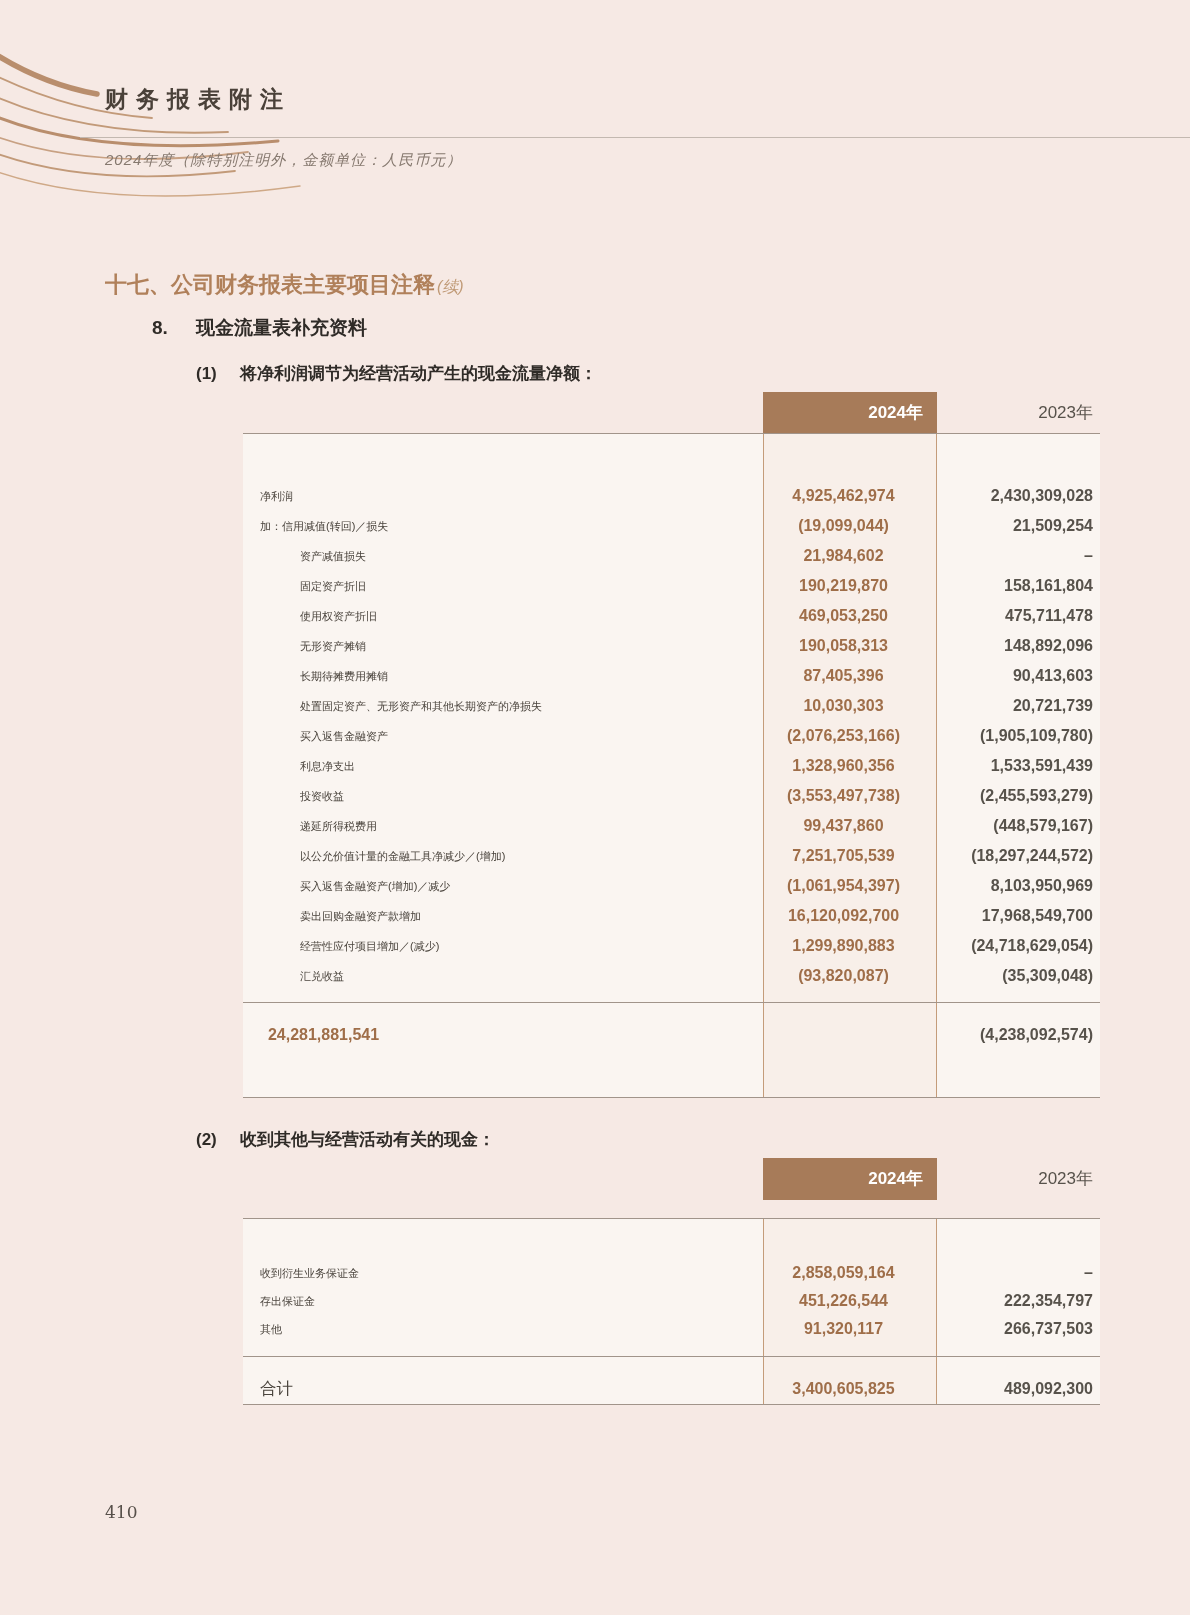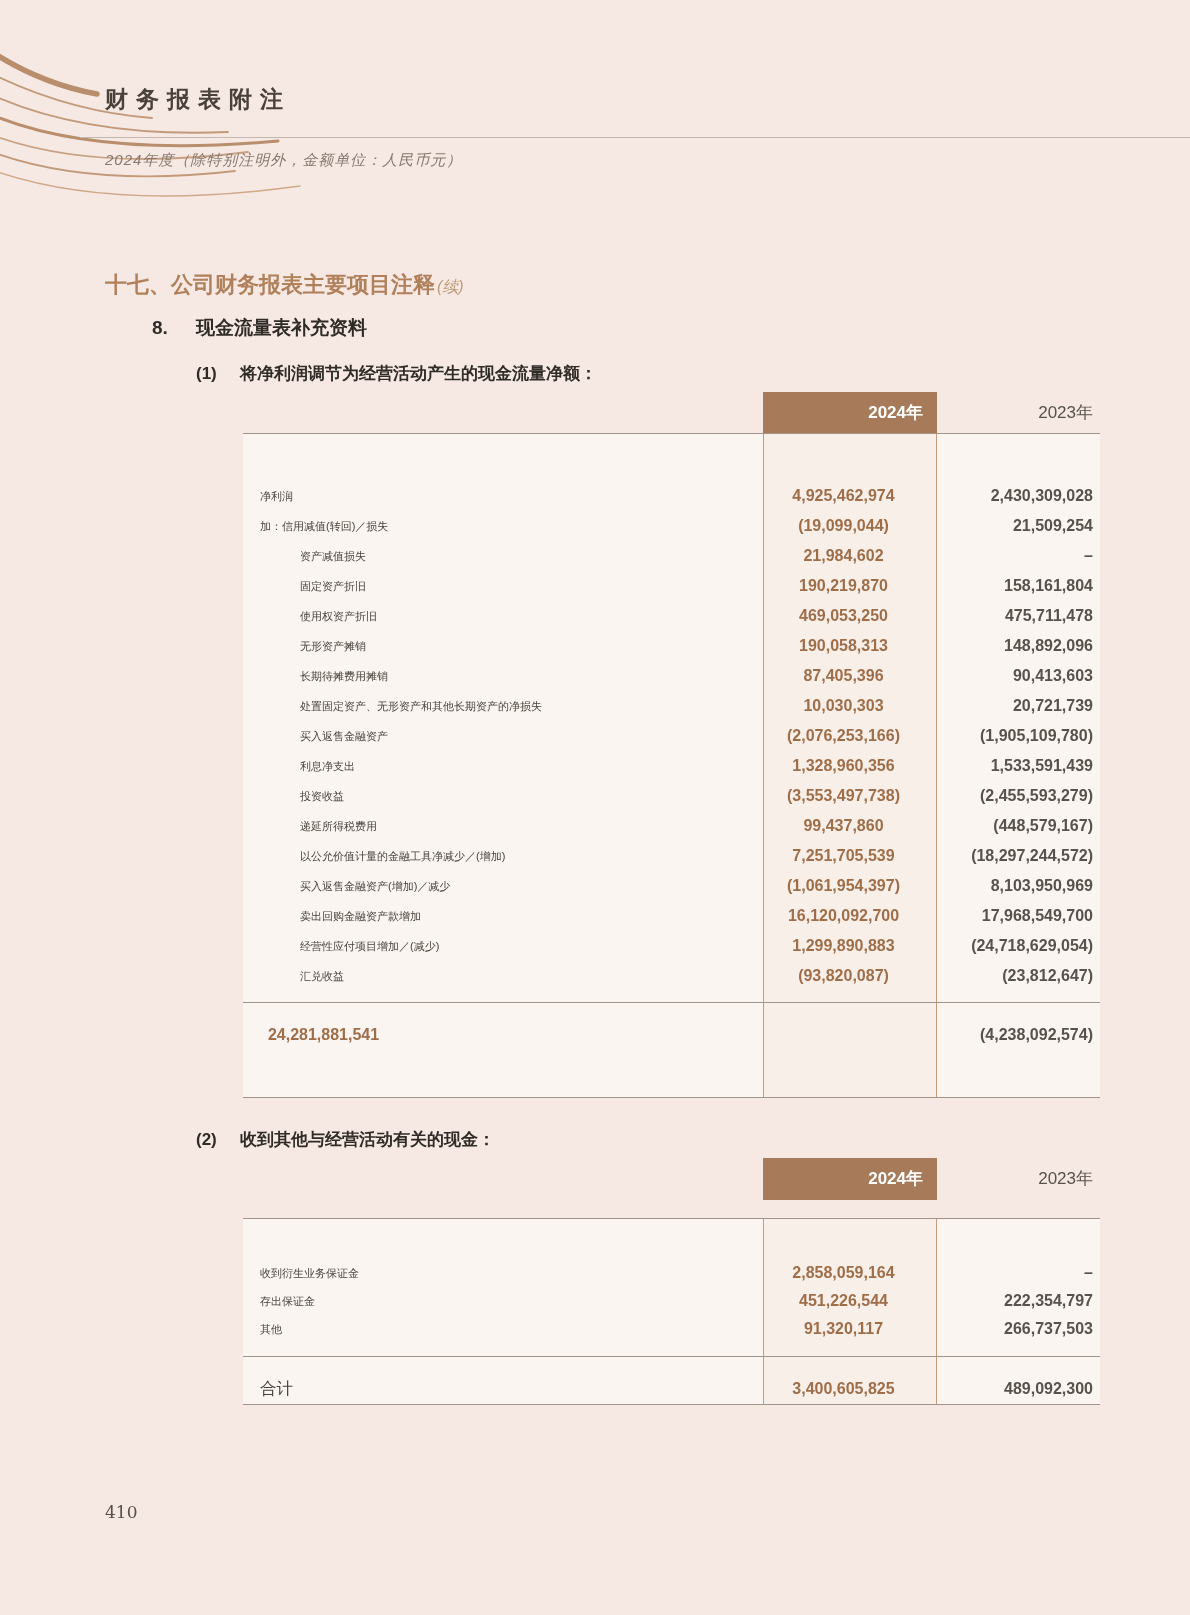--- a/index.html
+++ b/index.html
@@ -189,21 +189,21 @@
           <div class="t-v v23">17,968,549,700</div>
         </div>
         <div class="t-row">
           <div class="t-label ind">经营性应付项目增加／(减少)</div>
           <div class="t-v v24">1,299,890,883</div>
           <div class="t-v v23">(24,718,629,054)</div>
         </div>
         <div class="t-row">
           <div class="t-label ind">汇兑收益</div>
           <div class="t-v v24">(93,820,087)</div>
-          <div class="t-v v23">(23,812,647)</div>
+          <div class="t-v v23">(35,309,048)</div>
         </div>
       </div>
     <div class="midrule"></div>
     <div class="total-row">
       <div class="t-v v24">24,281,881,541</div>
       <div class="t-v v23">(4,238,092,574)</div>
     </div>
   </div>
 </div>
 

